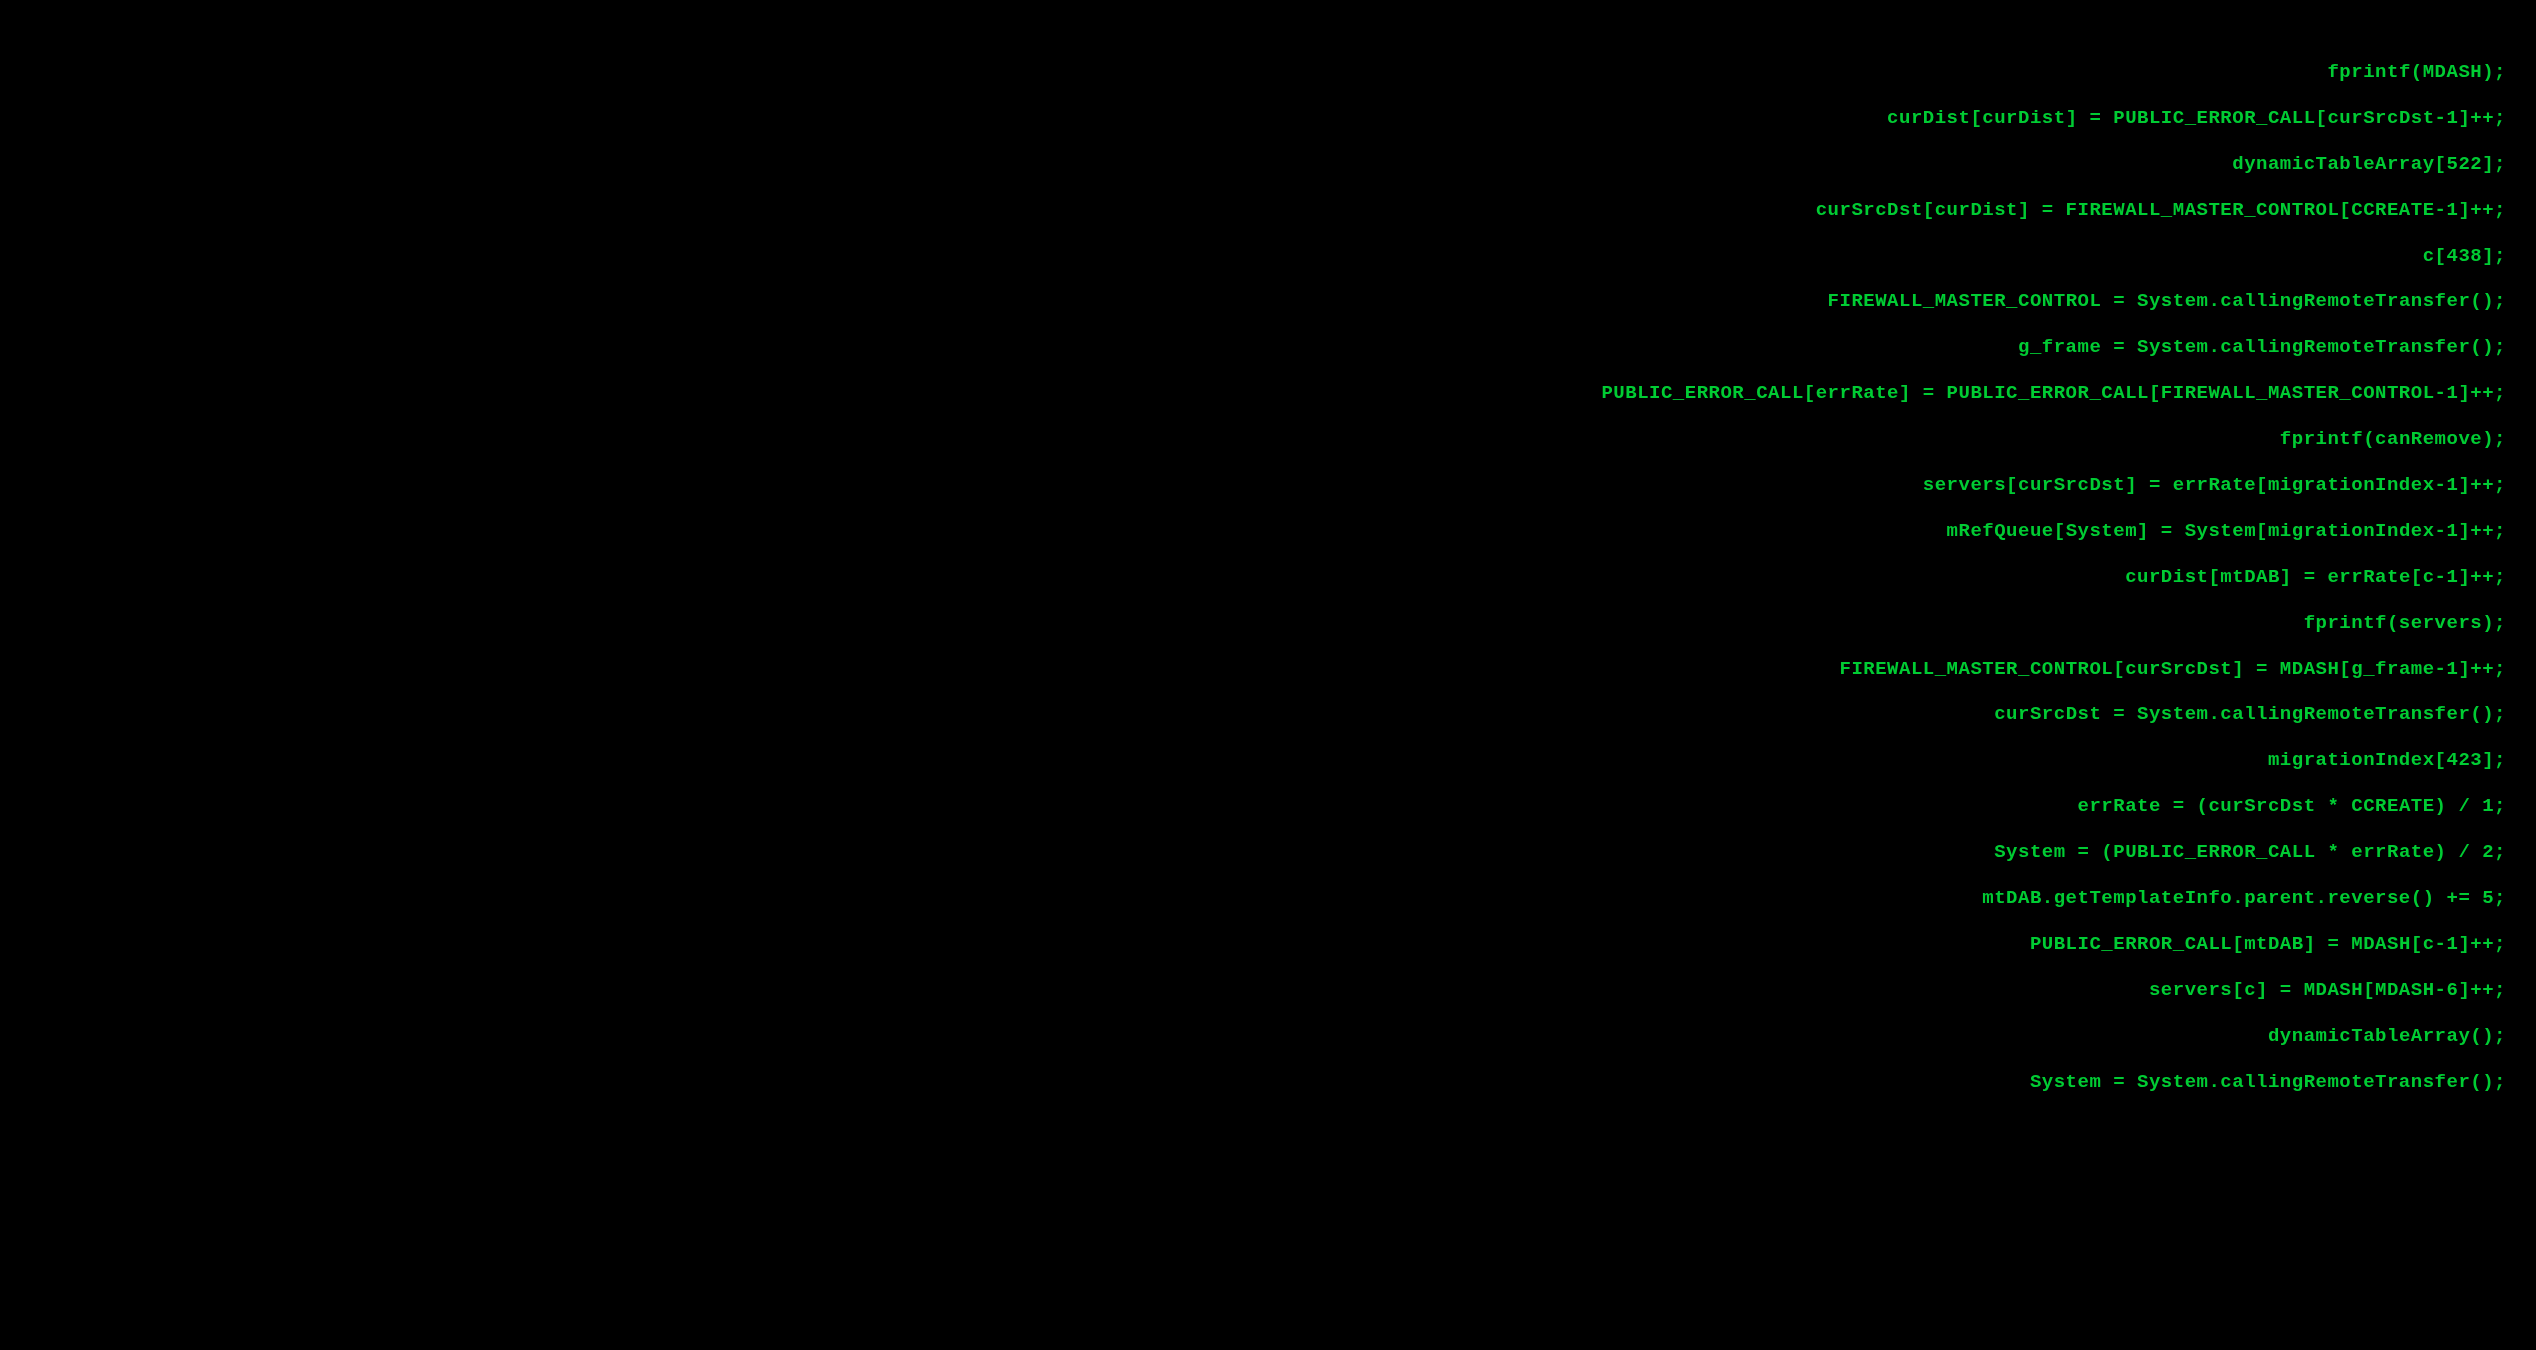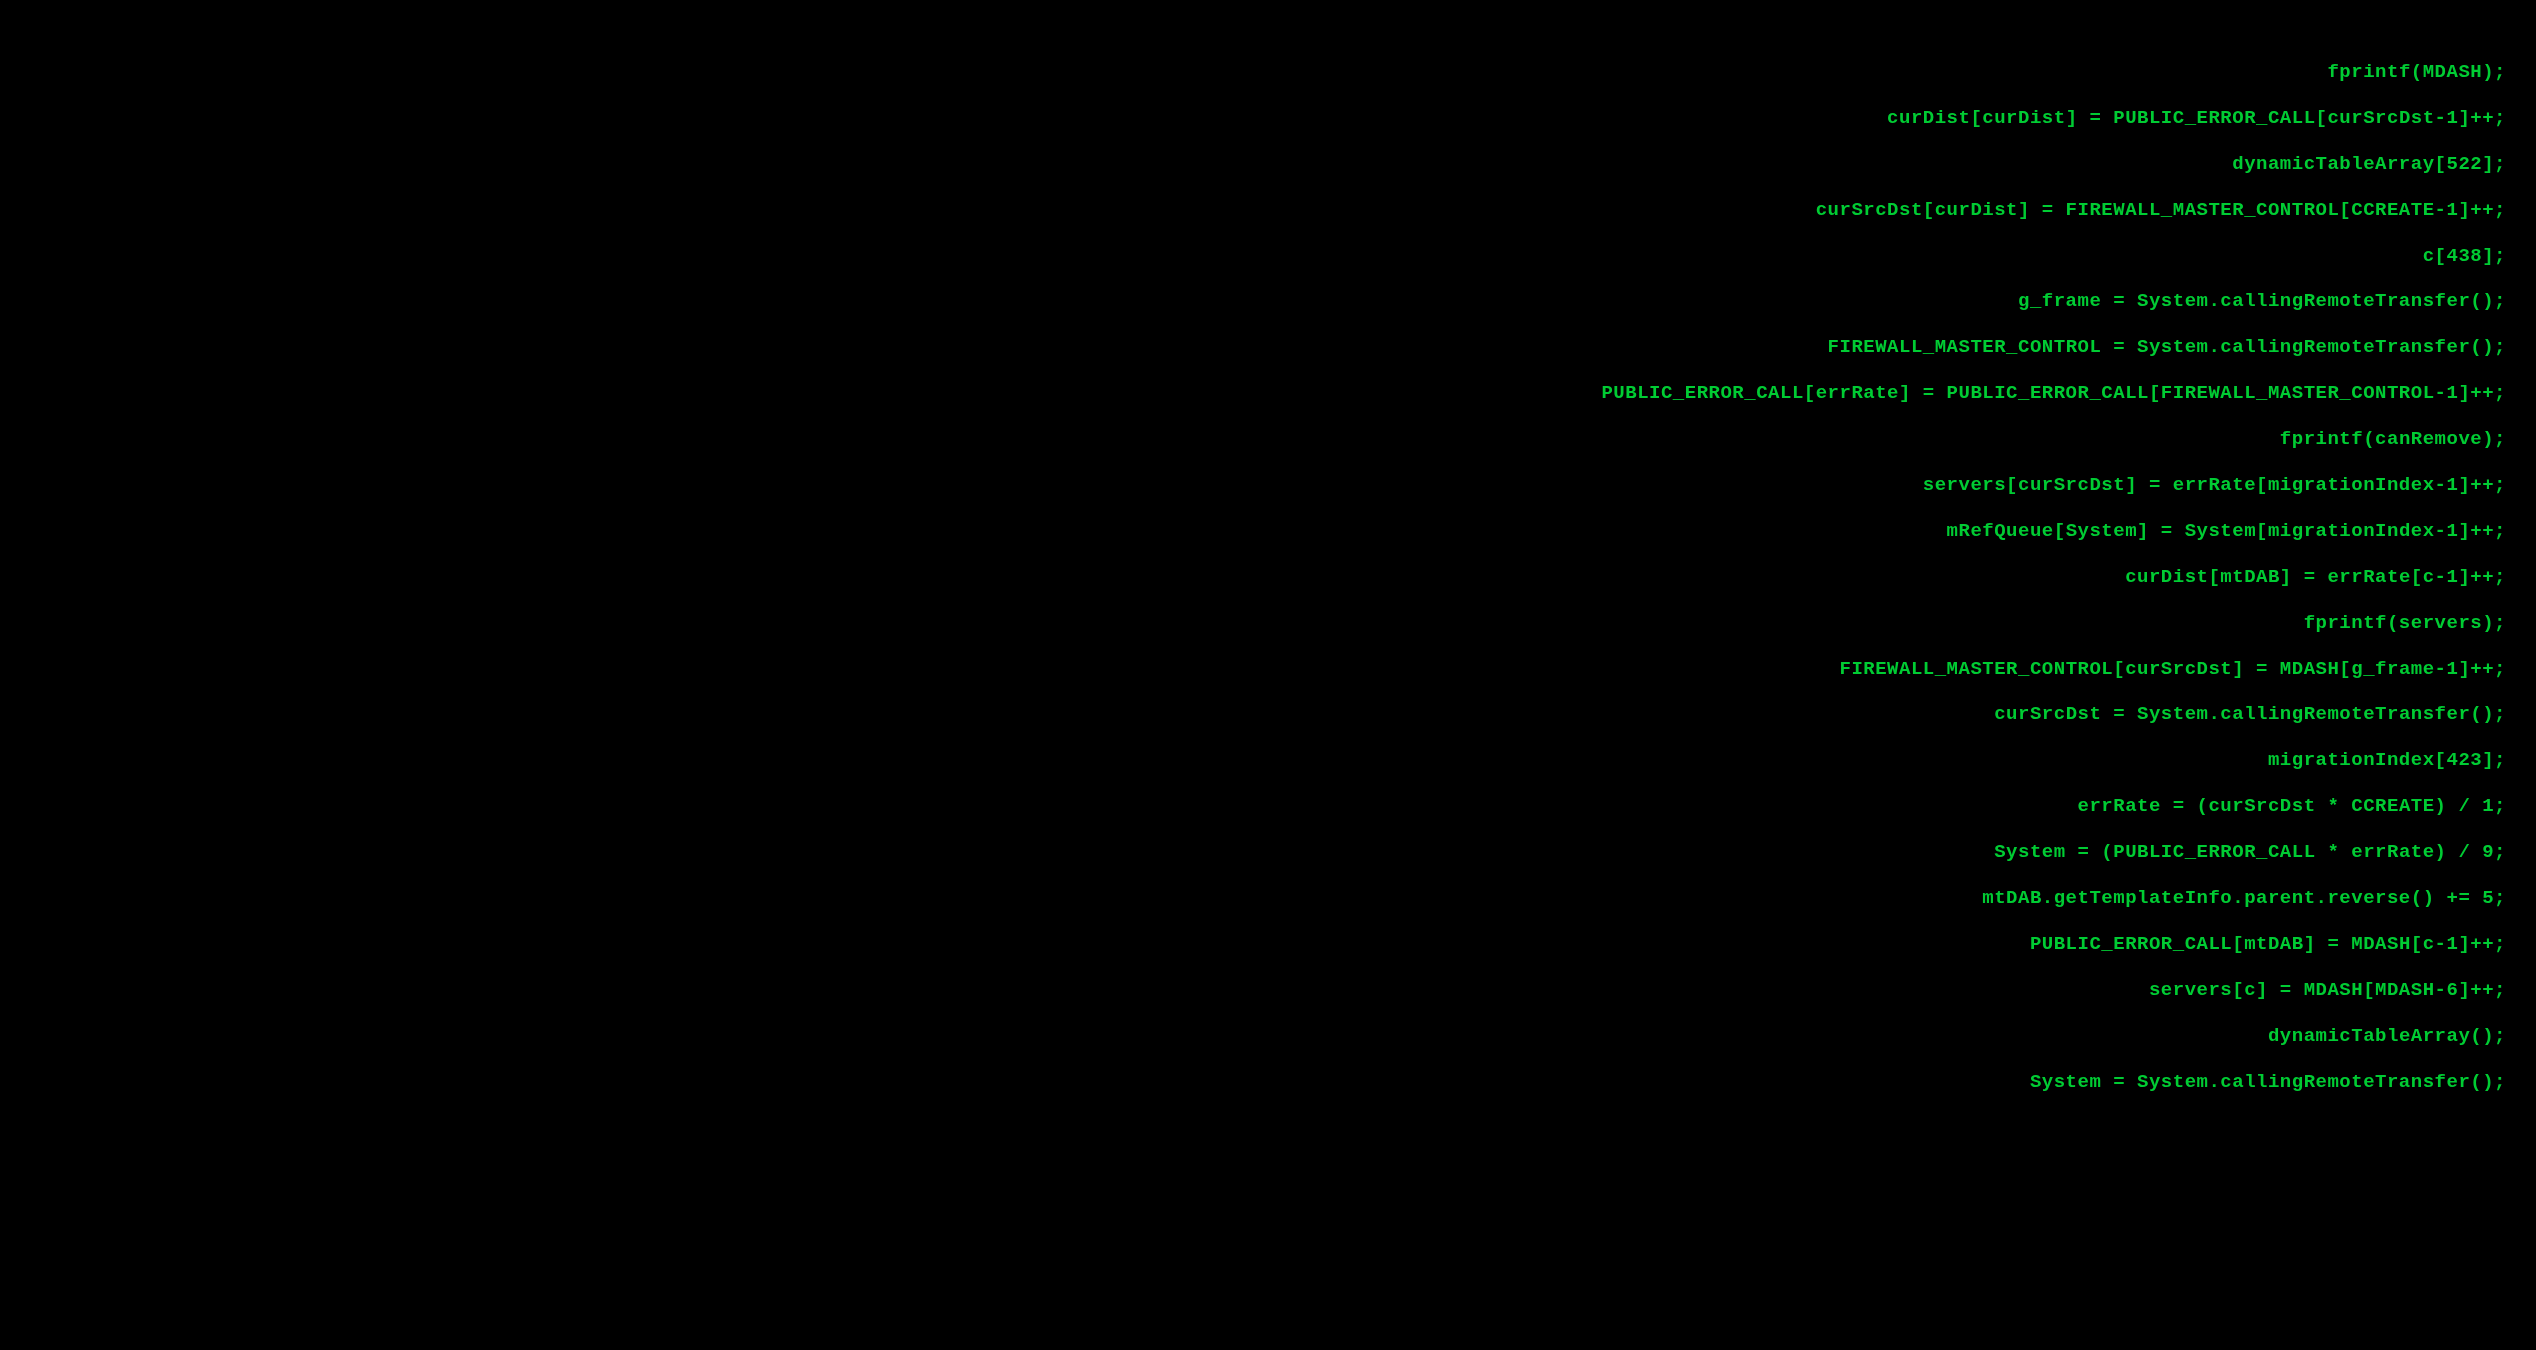--- a/index.html
+++ b/index.html
@@ -27,31 +27,31 @@
   </style>
 </head>
 <body>
 
 <div>
   <div class="code-line">fprintf(MDASH);</div>
   <div class="code-line">            curDist[curDist] = PUBLIC_ERROR_CALL[curSrcDst-1]++;</div>
   <div class="code-line">            dynamicTableArray[522];</div>
   <div class="code-line">                curSrcDst[curDist] = FIREWALL_MASTER_CONTROL[CCREATE-1]++;</div>
   <div class="code-line">            c[438];</div>
+  <div class="code-line">            FIREWALL_MASTER_CONTROL = System.callingRemoteTransfer();</div>
   <div class="code-line">        g_frame = System.callingRemoteTransfer();</div>
-  <div class="code-line">            FIREWALL_MASTER_CONTROL = System.callingRemoteTransfer();</div>
   <div class="code-line">        PUBLIC_ERROR_CALL[errRate] = PUBLIC_ERROR_CALL[FIREWALL_MASTER_CONTROL-1]++;</div>
   <div class="code-line">fprintf(canRemove);</div>
   <div class="code-line">servers[curSrcDst] = errRate[migrationIndex-1]++;</div>
   <div class="code-line">mRefQueue[System] = System[migrationIndex-1]++;</div>
   <div class="code-line">        curDist[mtDAB] = errRate[c-1]++;</div>
   <div class="code-line">fprintf(servers);</div>
   <div class="code-line">        FIREWALL_MASTER_CONTROL[curSrcDst] = MDASH[g_frame-1]++;</div>
   <div class="code-line">curSrcDst = System.callingRemoteTransfer();</div>
   <div class="code-line">        migrationIndex[423];</div>
   <div class="code-line">errRate = (curSrcDst * CCREATE) / 1;</div>
-  <div class="code-line">System = (PUBLIC_ERROR_CALL * errRate) / 9;</div>
+  <div class="code-line">System = (PUBLIC_ERROR_CALL * errRate) / 2;</div>
   <div class="code-line">        mtDAB.getTemplateInfo.parent.reverse() += 5;</div>
   <div class="code-line">        PUBLIC_ERROR_CALL[mtDAB] = MDASH[c-1]++;</div>
   <div class="code-line">            servers[c] = MDASH[MDASH-6]++;</div>
   <div class="code-line">                dynamicTableArray();</div>
   <div class="code-line">                System = System.callingRemoteTransfer();</div>
 </div>
 
 </body></html>

